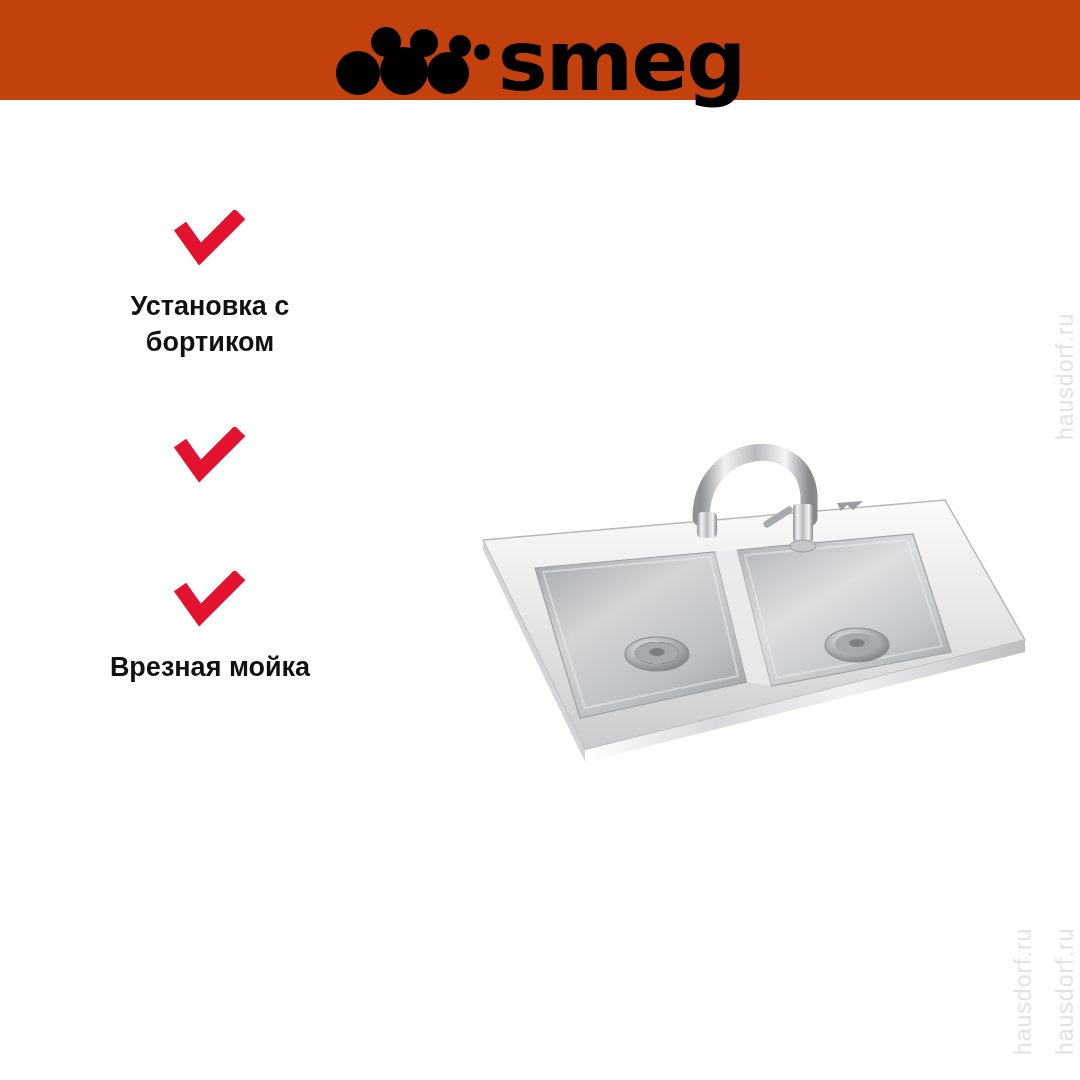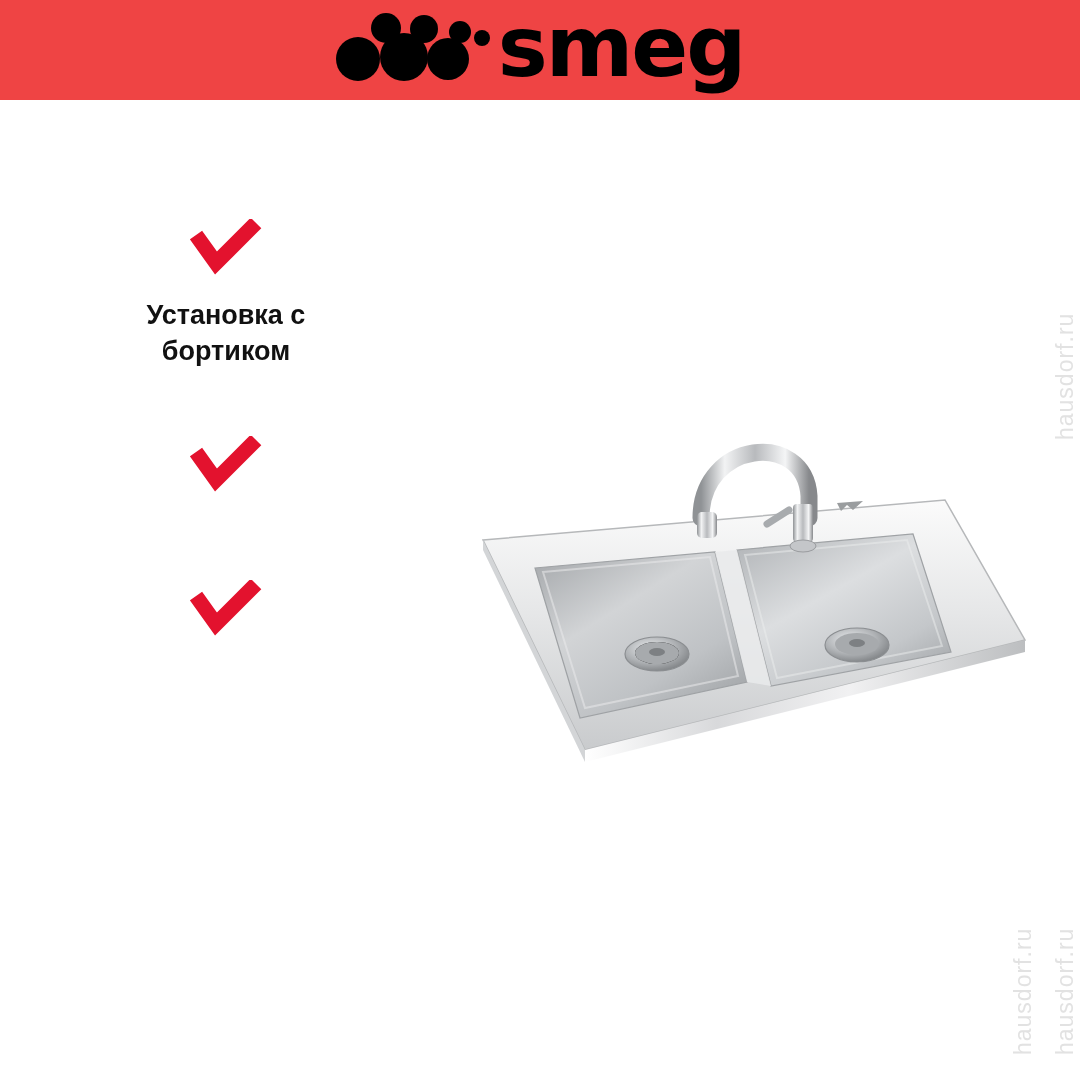--- a/index.html
+++ b/index.html
@@ -15,23 +15,23 @@
     position: relative;
   }
 
   
   .brand-bar {
     position: absolute;
     left: 0;
     top: 0;
     width: 1080px;
     height: 100px;
-    background: #ef4444;
+    background: #c2410c;
     display: flex;
-    align-items: center;
+    align-items: flex-end;
     justify-content: center;
   }
   .brand-logo {
     display: flex;
     align-items: center;
     height: 72px;
   }
   .dots-svg { display: block; }
   .brand-word {
     font-family: "DejaVu Sans", sans-serif;
@@ -41,23 +41,22 @@
     color: #000000;
     line-height: 1;
     margin-left: 2px;
     margin-top: -6px;
   }
 
   
   .features {
     position: absolute;
     left: 0;
-    top: 219px;
+    top: 210px;
     width: 420px;
-    padding-left: 16px;
   }
   .feature {
     display: flex;
     flex-direction: column;
     align-items: center;
     margin-bottom: 66px;
   }
   .check-icon {
     display: block;
     margin-bottom: 22px;
@@ -129,20 +128,21 @@
   <div class="feature">
     <svg class="check-icon" width="72" height="56" viewBox="0 0 72 56">
       <path d="M6 16 L26 44 L66 4" fill="none" stroke="#e3122e" stroke-width="15" stroke-linecap="butt" stroke-linejoin="miter"></path>
     </svg>
   </div>
 
   <div class="feature">
     <svg class="check-icon" width="72" height="56" viewBox="0 0 72 56">
       <path d="M6 16 L26 44 L66 4" fill="none" stroke="#e3122e" stroke-width="15" stroke-linecap="butt" stroke-linejoin="miter"></path>
     </svg>
+    <div class="feature-label">Врезная мойка</div>
   </div>
 
 </div>
 
 <div class="product">
   <svg width="660" height="390" viewBox="0 0 660 390">
     <defs>
       <linearGradient id="steelTop" x1="0" y1="0" x2="0" y2="1">
         <stop offset="0%" stop-color="#fbfbfb"></stop>
         <stop offset="45%" stop-color="#e6e7e8"></stop>

